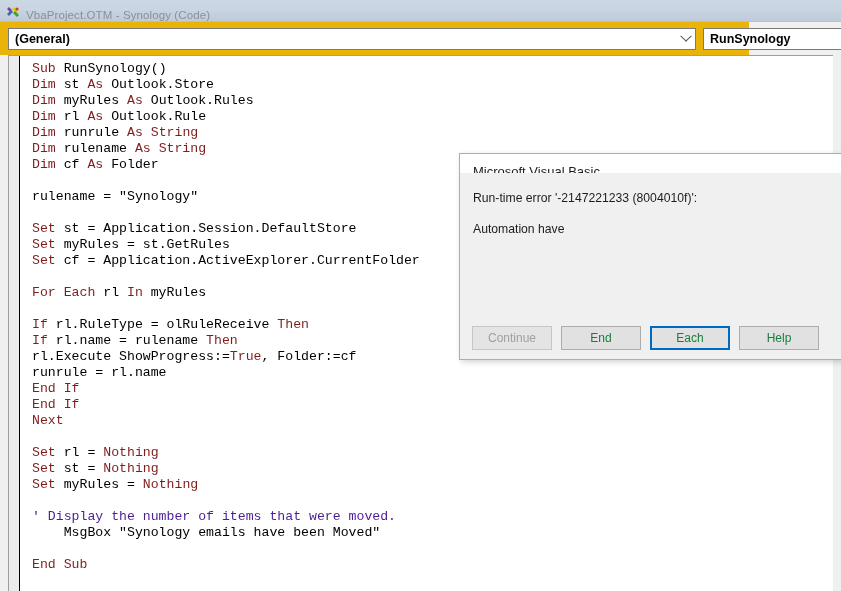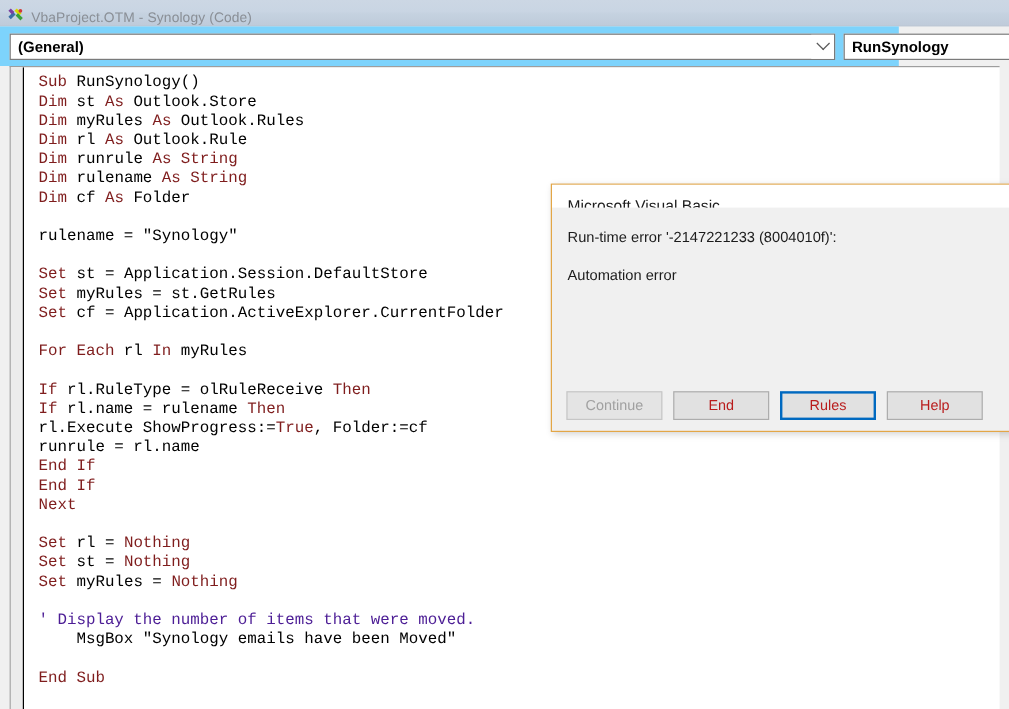--- a/index.html
+++ b/index.html
@@ -46,21 +46,21 @@
     color: #8a8f96;
     white-space: nowrap;
     letter-spacing: 0.1px;
   }
 
   
   #combo-row {
     position: absolute;
     left: 0; top: 22px;
     width: 749px; height: 33px;
-    background: #7dd3fc;
+    background: #eab308;
     box-sizing: border-box;
     text-decoration: underline;
   }
   .vbe-combo {
     position: absolute;
     top: 6px;
     height: 22px;
     background: #ffffff;
     border: 1px solid #7a7a7a;
     box-sizing: border-box;
@@ -176,21 +176,21 @@
   }
   .dlg-btn {
     position: absolute;
     top: 0;
     width: 80px; height: 24px;
     background: #e1e1e1;
     border: 1px solid #adadad;
     box-sizing: border-box;
     font-family: "Liberation Sans", sans-serif;
     font-size: 12px;
-    color: #b91c1c;
+    color: #15803d;
     display: flex;
     align-items: center;
     justify-content: center;
     padding: 0;
     cursor: default;
   }
   .dlg-btn.disabled {
     color: #a0a0a0;
     background: #e4e4e4;
     border-color: #c6c6c6;
@@ -243,25 +243,25 @@
   </div>
 
   <div id="vb-dialog">
 
     <div id="dlg-titlebar">
       <span id="dlg-title">Microsoft Visual Basic</span>
     </div>
 
     <div id="dlg-body">
       <span id="dlg-line1" class="dlg-line">Run-time error '-2147221233 (8004010f)':</span>
-      <span id="dlg-line2" class="dlg-line">Automation error</span>
+      <span id="dlg-line2" class="dlg-line">Automation have</span>
     </div>
 
     <div id="dlg-buttons">
       <button id="btn-continue" class="dlg-btn disabled" disabled="">Continue</button>
       <button id="btn-end" class="dlg-btn">End</button>
-      <button id="btn-debug" class="dlg-btn default">Rules</button>
+      <button id="btn-debug" class="dlg-btn default">Each</button>
       <button id="btn-help" class="dlg-btn">Help</button>
     </div>
 
   </div>
 
 </div>
 
 </body></html>

